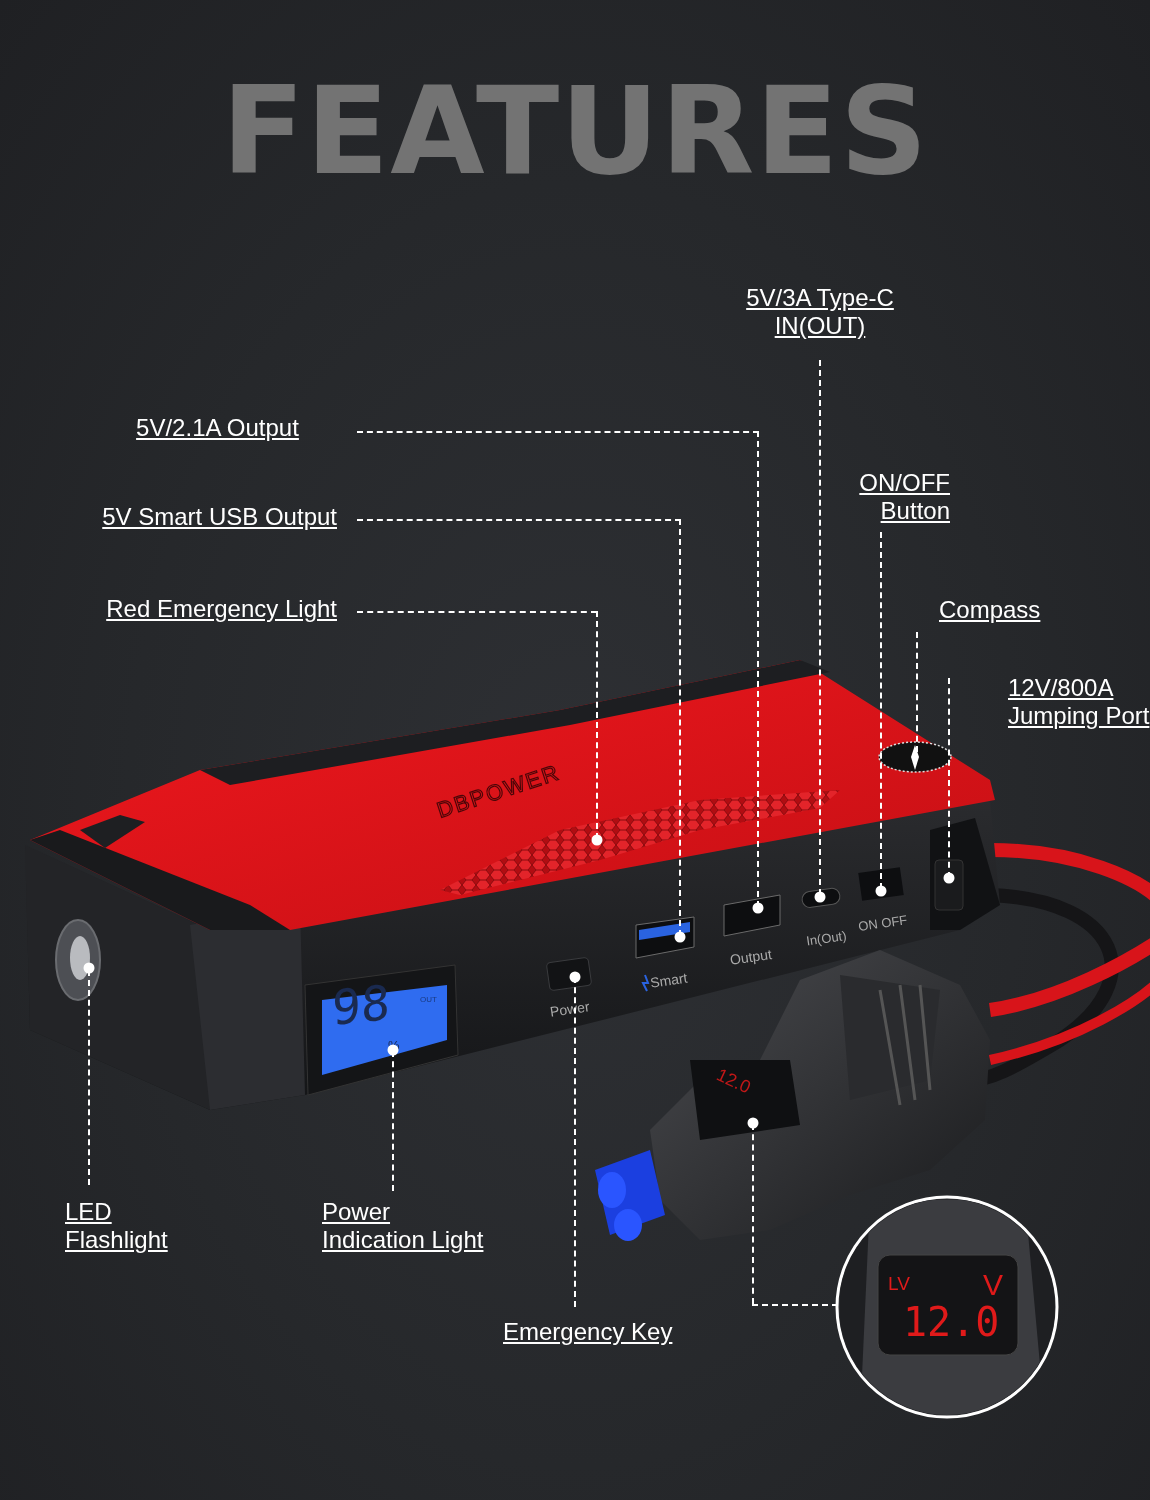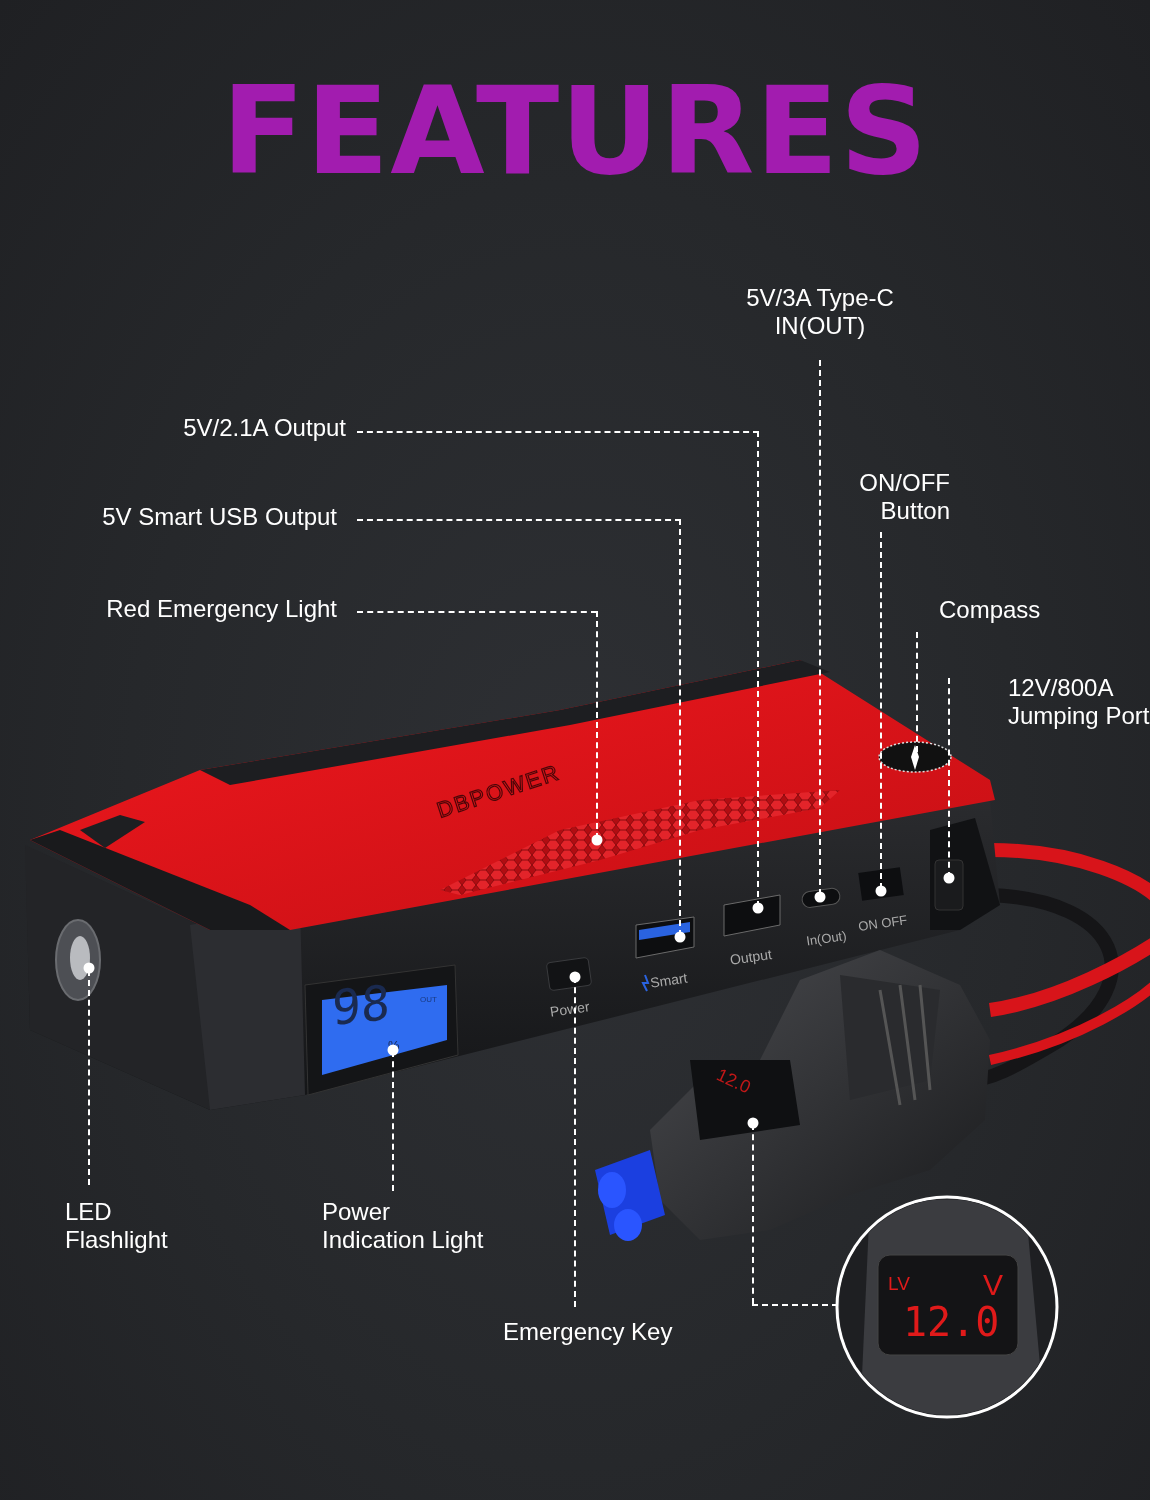--- a/index.html
+++ b/index.html
@@ -5,24 +5,24 @@
   html, body { margin:0; padding:0; }
   body {
     width:1150px; height:1500px; position:relative; overflow:hidden;
     background: radial-gradient(ellipse at 50% 55%, #2e3034 0%, #26282b 55%, #1f2023 100%);
     font-family: "Liberation Sans", sans-serif;
     color:#fff;
   }
   .title {
     position:absolute; left:0; right:0; top:70px; text-align:center;
     font-family: "DejaVu Sans", sans-serif; font-weight:bold;
-    font-size:122px; letter-spacing:1px; color:#a21caf; line-height:1;
+    font-size:122px; letter-spacing:1px; color:#737373; line-height:1;
   }
   .label {
-    position:absolute; font-size:24px; line-height:28px; color:#fff; white-space:pre-line;
+    position:absolute; font-size:24px; line-height:28px; color:#fff; white-space:pre-line;text-decoration:underline;
   }
   .label.right { text-align:right; }
   .label.center { text-align:center; }
   .dash-h { position:absolute; height:0; border-top:2px dashed #fff; }
   .dash-v { position:absolute; width:0; border-left:2px dashed #fff; }
   .dot { position:absolute; width:11px; height:11px; border-radius:50%; background:#fff; transform:translate(-50%,-50%); }
   svg.device { position:absolute; left:0; top:0; }
   .dev-text { font-family: "Liberation Sans", sans-serif; }
   .lcd-big { font-family: "DejaVu Sans Mono", monospace; }
 </style>
@@ -121,21 +121,21 @@
   <g clip-path="url(#zoomClip)">
     <rect x="840" y="1200" width="220" height="220" fill="#1e1f22"></rect>
     <path d="M870 1200 L1025 1200 L1045 1420 L860 1420 Z" fill="#3b3c40"></path>
     <rect x="878" y="1255" width="140" height="100" rx="12" fill="#141416" stroke="#444"></rect>
   </g>
   <text x="888" y="1290" class="dev-text" font-size="19" fill="#e01a1a">LV</text>
   <text x="983" y="1295" class="dev-text" font-size="30" fill="#e01a1a">V</text>
   <text x="903" y="1336" class="lcd-big" font-size="40" fill="#e01a1a">12.0</text>
 </svg>
 
-<div class="label right" style="left:111px; top:414px; width:235px;">5V/2.1A Output</div>
+<div class="label right" style="left:100px; top:414px; width:235px;text-align:center;">5V/2.1A Output</div>
 <div class="dash-h" style="left:357px; top:431px; width:402px;"></div>
 <div class="dash-v" style="left:757px; top:431px; height:476px;"></div>
 <div class="dot" style="left:758px; top:908px;"></div>
 
 <div class="label right" style="left:40px; top:503px; width:297px;">5V Smart USB Output</div>
 <div class="dash-h" style="left:357px; top:519px; width:324px;"></div>
 <div class="dash-v" style="left:679px; top:519px; height:417px;"></div>
 <div class="dot" style="left:680px; top:937px;"></div>
 
 <div class="label right" style="left:40px; top:595px; width:297px;">Red Emergency Light</div>

